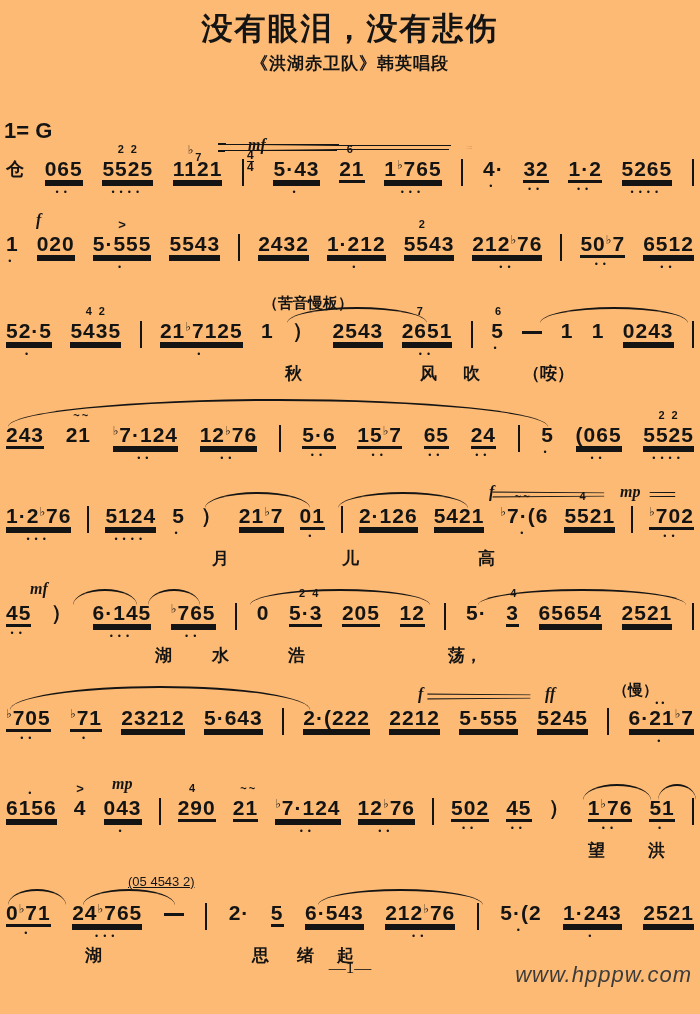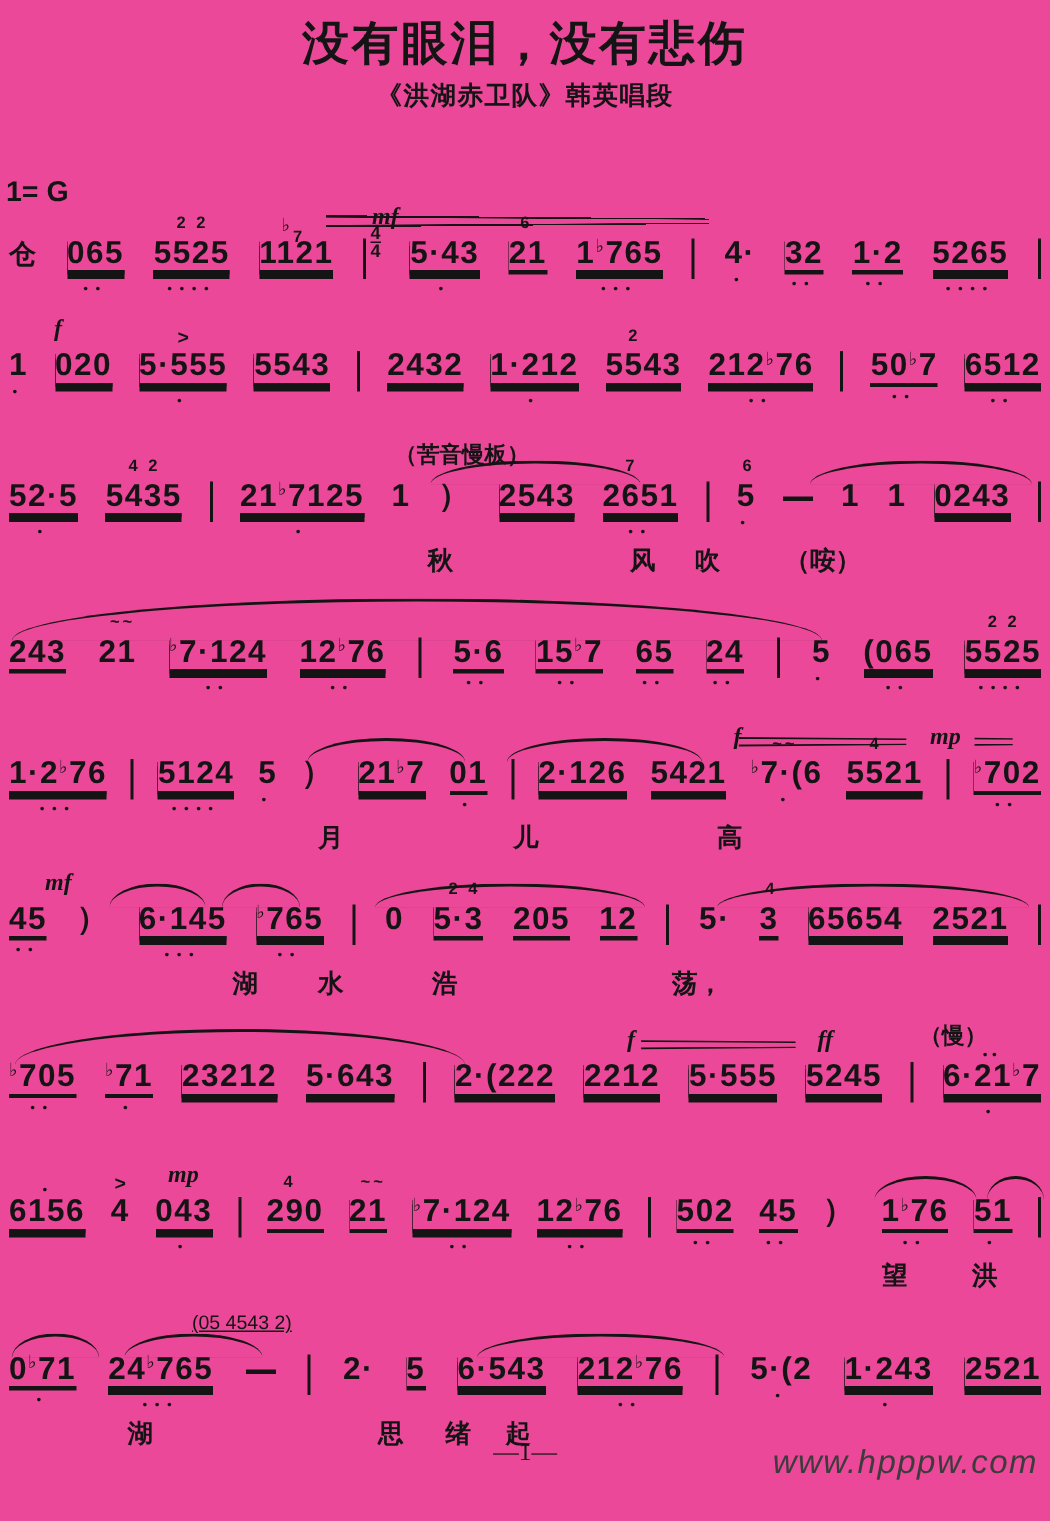--- a/index.html
+++ b/index.html
@@ -1,25 +1,25 @@
 <!DOCTYPE html>
 <html><head>
 <meta charset="utf-8">
 <style>
   html,body{margin:0;padding:0;background:#e8e8e8;}
-  .page{position:relative;width:700px;height:1014px;margin:0 auto;background:#ec4899;
+  .page{position:relative;width:700px;height:1014px;margin:0 auto;background:#fdba74;
         color:#141414;font-family:"Liberation Sans","DejaVu Sans",sans-serif;overflow:hidden;}
   
   .title{position:absolute;top:8px;left:0;width:100%;text-align:center;
          font-size:31px;font-weight:700;letter-spacing:2px;}
   .subtitle{position:absolute;top:52px;left:0;width:100%;text-align:center;
             font-size:17px;font-weight:600;letter-spacing:1px;}
   .credits{position:absolute;top:92px;right:12px;text-align:left;
            font-size:16px;font-weight:700;line-height:24px;white-space:pre;}
-  .keysig{position:absolute;top:118px;left:4px;font-size:19px;font-weight:700;
+  .keysig{position:absolute;top:118px;left:4px;font-size:22px;font-weight:700;
           font-family:"Liberation Sans",sans-serif;}
   
   .line{position:absolute;left:0;width:700px;height:64px;}
   .notesrow{display:flex;justify-content:space-between;align-items:flex-start;
             padding:0 6px;}
   .tok{position:relative;text-align:center;}
   .main{display:inline-block;font-size:21px;font-weight:700;line-height:1.05;
         letter-spacing:1px;white-space:nowrap;}
   .u1{box-shadow:0 3px 0;}
   .u2{box-shadow:0 3px 0,0 6px 0;}

